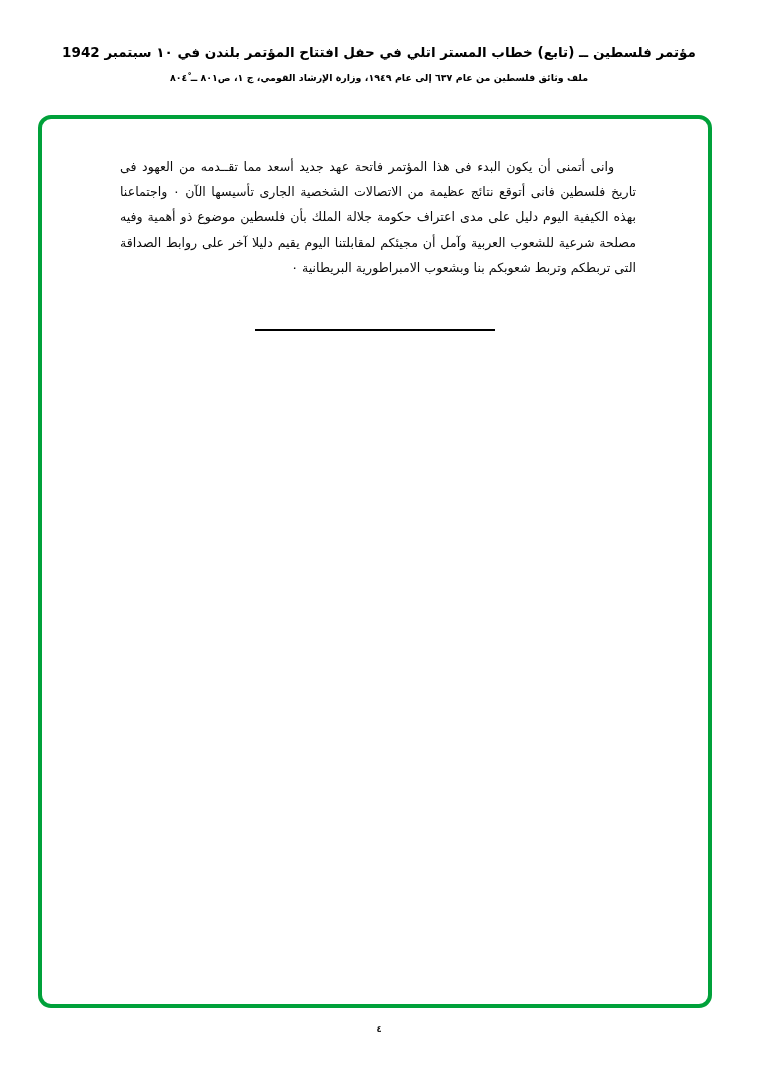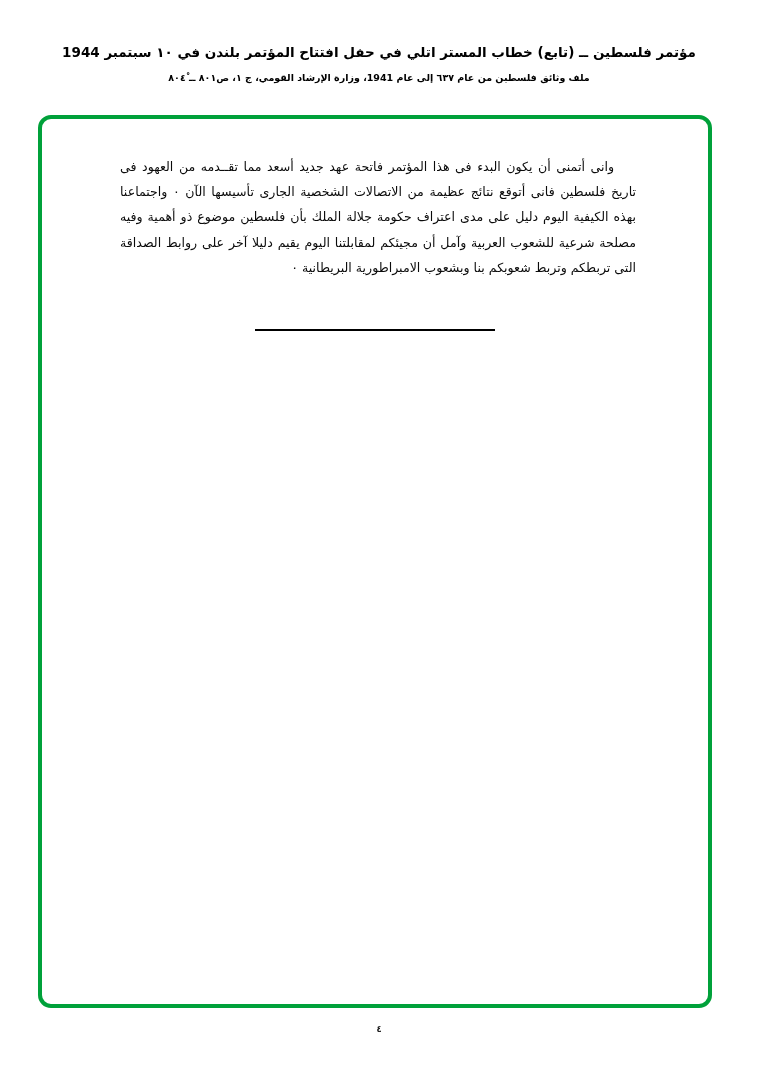--- a/index.html
+++ b/index.html
@@ -109,22 +109,22 @@
     font-weight: bold;
     color: #222;
   }
 </style>
 </head>
 <body>
 
 <div class="page">
 
   <div class="header">
-    <div class="header-title">مؤتمر فلسطين ــ (تابع) خطاب المستر اتلي في حفل افتتاح المؤتمر بلندن في ١٠ سبتمبر 1944</div>
-    <div class="header-subtitle">ملف وثائق فلسطين من عام ٦٣٧ إلى عام 1941، وزارة الإرشاد القومي، ج ١، ص٨٠١ ــ ٨٠٤ْ</div>
+    <div class="header-title">مؤتمر فلسطين ــ (تابع) خطاب المستر اتلي في حفل افتتاح المؤتمر بلندن في ١٠ سبتمبر 1942</div>
+    <div class="header-subtitle">ملف وثائق فلسطين من عام ٦٣٧ إلى عام ١٩٤٩، وزارة الإرشاد القومي، ج ١، ص٨٠١ ــ ٨٠٤ْ</div>
   </div>
 
   <div class="frame">
 
     <div class="body-text">
       <p>وانى أتمنى أن يكون البدء فى هذا المؤتمر فاتحة عهد جديد أسعد مما تقــدمه من العهود فى تاريخ فلسطين فانى أتوقع نتائج عظيمة من الاتصالات الشخصية الجارى تأسيسها الآن ٠ واجتماعنا بهذه الكيفية اليوم دليل على مدى اعتراف حكومة جلالة الملك بأن فلسطين موضوع ذو أهمية وفيه مصلحة شرعية للشعوب العربية وآمل أن مجيئكم لمقابلتنا اليوم يقيم دليلا آخر على روابط الصداقة التى تربطكم وتربط شعوبكم بنا وبشعوب الامبراطورية البريطانية ٠</p>
     </div>
 
     <div class="divider-wrap">
       <span class="divider"></span>

